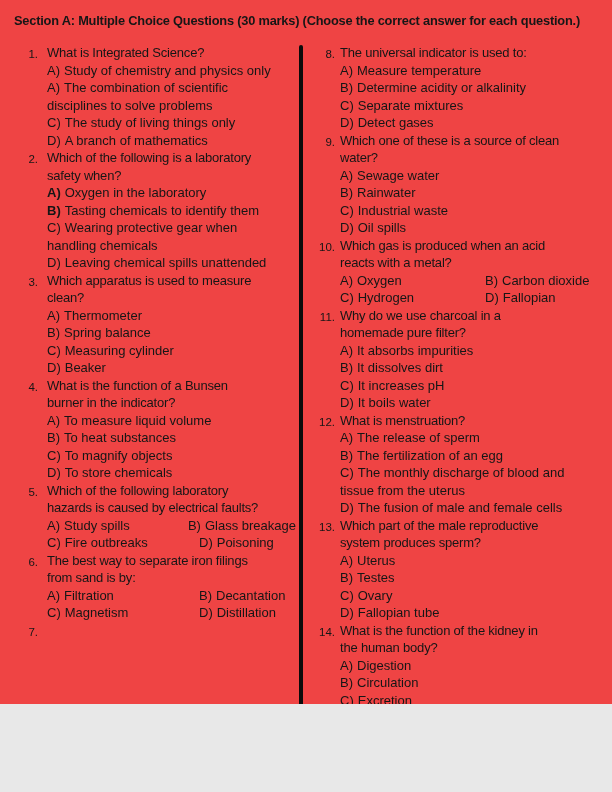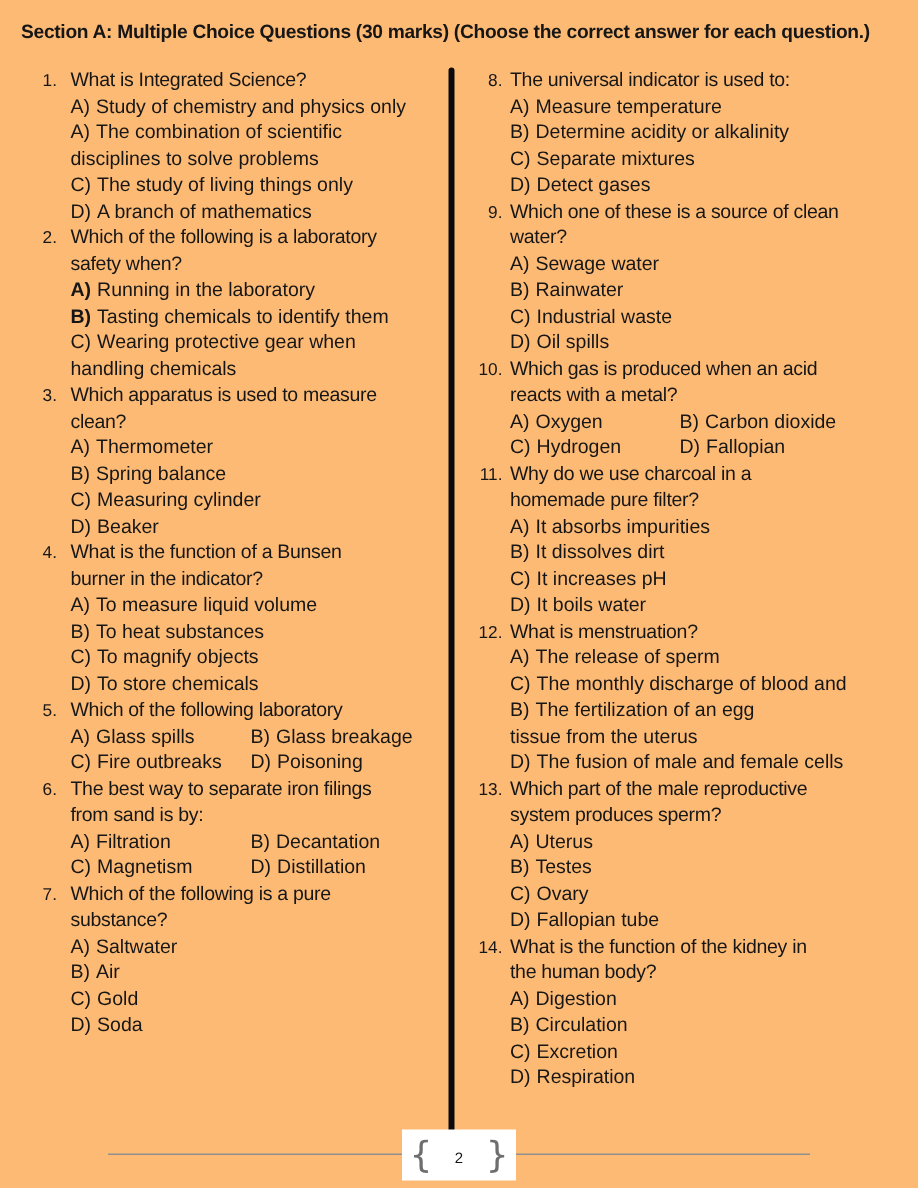--- a/index.html
+++ b/index.html
@@ -1,18 +1,18 @@
 <!DOCTYPE html>
 <html><head>
 <meta charset="utf-8">
 <style>
   html,body { margin:0; padding:0; background:#e8e8e8; }
   .page {
-    position:relative; width:612px; height:792px; margin:0 auto;
-    background:#fdba74; overflow:hidden;
+    position:relative; width:612px; height:704px; margin:0 auto;
+    background:#ef4444; overflow:hidden;
     font-family:"Liberation Sans", sans-serif;
     font-size:13px; color:#161616;
   }
   .title {
     position:absolute; top:13px; left:14px;
     font-weight:700; font-size:12.8px; letter-spacing:-0.2px;
     white-space:nowrap;
   }
   .cols { position:absolute; top:44px; left:15px; width:589px; display:flex; }
   .col { box-sizing:border-box; }
@@ -23,21 +23,21 @@
   .qnum {
     flex:0 0 32px; box-sizing:border-box; text-align:right; padding-right:9px;
     font-size:11.5px; padding-top:2px; line-height:17.5px;
   }
   .col-right .qnum { flex:0 0 24px; padding-right:5px; }
   .qbody { flex:1; min-width:0; }
   .qtext { font-weight:400; letter-spacing:-0.2px; }
   .qtext, .opt { line-height:17.5px; white-space:nowrap; }
   .opfx { margin-right:4px; }
   .b { font-weight:700; }
-  .optrow { display:flex; }
+  .optrow { display:flex;gap:32px; }
   .optrow .c1 { width:120px; }
   .col-right .optrow .c1 { width:113px; }
 
   .divider {
     position:absolute; left:299px; top:45px; width:3.5px; height:712px;
     background:#0b0b0b; border-radius:2px;
   }
 
   .footer-rule {
     position:absolute; top:769px; left:72px; right:72px; height:1px;
@@ -74,24 +74,25 @@
             <div class="opt cont"><span>disciplines to solve problems</span></div>
             <div class="opt"><span class="opfx">C)</span><span>The study of living things only</span></div>
             <div class="opt"><span class="opfx">D)</span><span>A branch of mathematics</span></div>
           </div>
         </div>
         <div class="q">
           <div class="qnum">2.</div>
           <div class="qbody">
             <div class="qtext">Which of the following is a laboratory</div>
             <div class="qtext">safety when?</div>
-            <div class="opt"><span class="opfx b">A)</span><span>Running in the laboratory</span></div>
+            <div class="opt"><span class="opfx b">A)</span><span>Oxygen in the laboratory</span></div>
             <div class="opt"><span class="opfx b">B)</span><span>Tasting chemicals to identify them</span></div>
             <div class="opt"><span class="opfx">C)</span><span>Wearing protective gear when</span></div>
             <div class="opt cont"><span>handling chemicals</span></div>
+            <div class="opt"><span class="opfx">D)</span><span>Leaving chemical spills unattended</span></div>
           </div>
         </div>
         <div class="q">
           <div class="qnum">3.</div>
           <div class="qbody">
             <div class="qtext">Which apparatus is used to measure</div>
             <div class="qtext">clean?</div>
             <div class="opt"><span class="opfx">A)</span><span>Thermometer</span></div>
             <div class="opt"><span class="opfx">B)</span><span>Spring balance</span></div>
             <div class="opt"><span class="opfx">C)</span><span>Measuring cylinder</span></div>
@@ -106,22 +107,23 @@
             <div class="opt"><span class="opfx">A)</span><span>To measure liquid volume</span></div>
             <div class="opt"><span class="opfx">B)</span><span>To heat substances</span></div>
             <div class="opt"><span class="opfx">C)</span><span>To magnify objects</span></div>
             <div class="opt"><span class="opfx">D)</span><span>To store chemicals</span></div>
           </div>
         </div>
         <div class="q">
           <div class="qnum">5.</div>
           <div class="qbody">
             <div class="qtext">Which of the following laboratory</div>
-            <div class="optrow">
-              <div class="opt c1"><span class="opfx">A)</span><span>Glass spills</span></div>
+            <div class="qtext">hazards is caused by electrical faults?</div>
+            <div class="optrow">
+              <div class="opt c1"><span class="opfx">A)</span><span>Study spills</span></div>
               <div class="opt"><span class="opfx">B)</span><span>Glass breakage</span></div>
             </div>
             <div class="optrow">
               <div class="opt c1"><span class="opfx">C)</span><span>Fire outbreaks</span></div>
               <div class="opt"><span class="opfx">D)</span><span>Poisoning</span></div>
             </div>
           </div>
         </div>
         <div class="q">
           <div class="qnum">6.</div>
@@ -133,28 +135,20 @@
               <div class="opt"><span class="opfx">B)</span><span>Decantation</span></div>
             </div>
             <div class="optrow">
               <div class="opt c1"><span class="opfx">C)</span><span>Magnetism</span></div>
               <div class="opt"><span class="opfx">D)</span><span>Distillation</span></div>
             </div>
           </div>
         </div>
         <div class="q">
           <div class="qnum">7.</div>
-          <div class="qbody">
-            <div class="qtext">Which of the following is a pure</div>
-            <div class="qtext">substance?</div>
-            <div class="opt"><span class="opfx">A)</span><span>Saltwater</span></div>
-            <div class="opt"><span class="opfx">B)</span><span>Air</span></div>
-            <div class="opt"><span class="opfx">C)</span><span>Gold</span></div>
-            <div class="opt"><span class="opfx">D)</span><span>Soda</span></div>
-          </div>
         </div>
       </div>
     <div class="col col-right" id="col-right">
         <div class="q">
           <div class="qnum">8.</div>
           <div class="qbody">
             <div class="qtext">The universal indicator is used to:</div>
             <div class="opt"><span class="opfx">A)</span><span>Measure temperature</span></div>
             <div class="opt"><span class="opfx">B)</span><span>Determine acidity or alkalinity</span></div>
             <div class="opt"><span class="opfx">C)</span><span>Separate mixtures</span></div>
@@ -196,22 +190,22 @@
             <div class="opt"><span class="opfx">B)</span><span>It dissolves dirt</span></div>
             <div class="opt"><span class="opfx">C)</span><span>It increases pH</span></div>
             <div class="opt"><span class="opfx">D)</span><span>It boils water</span></div>
           </div>
         </div>
         <div class="q">
           <div class="qnum">12.</div>
           <div class="qbody">
             <div class="qtext">What is menstruation?</div>
             <div class="opt"><span class="opfx">A)</span><span>The release of sperm</span></div>
+            <div class="opt"><span class="opfx">B)</span><span>The fertilization of an egg</span></div>
             <div class="opt"><span class="opfx">C)</span><span>The monthly discharge of blood and</span></div>
-            <div class="opt"><span class="opfx">B)</span><span>The fertilization of an egg</span></div>
             <div class="opt cont"><span>tissue from the uterus</span></div>
             <div class="opt"><span class="opfx">D)</span><span>The fusion of male and female cells</span></div>
           </div>
         </div>
         <div class="q">
           <div class="qnum">13.</div>
           <div class="qbody">
             <div class="qtext">Which part of the male reproductive</div>
             <div class="qtext">system produces sperm?</div>
             <div class="opt"><span class="opfx">A)</span><span>Uterus</span></div>

